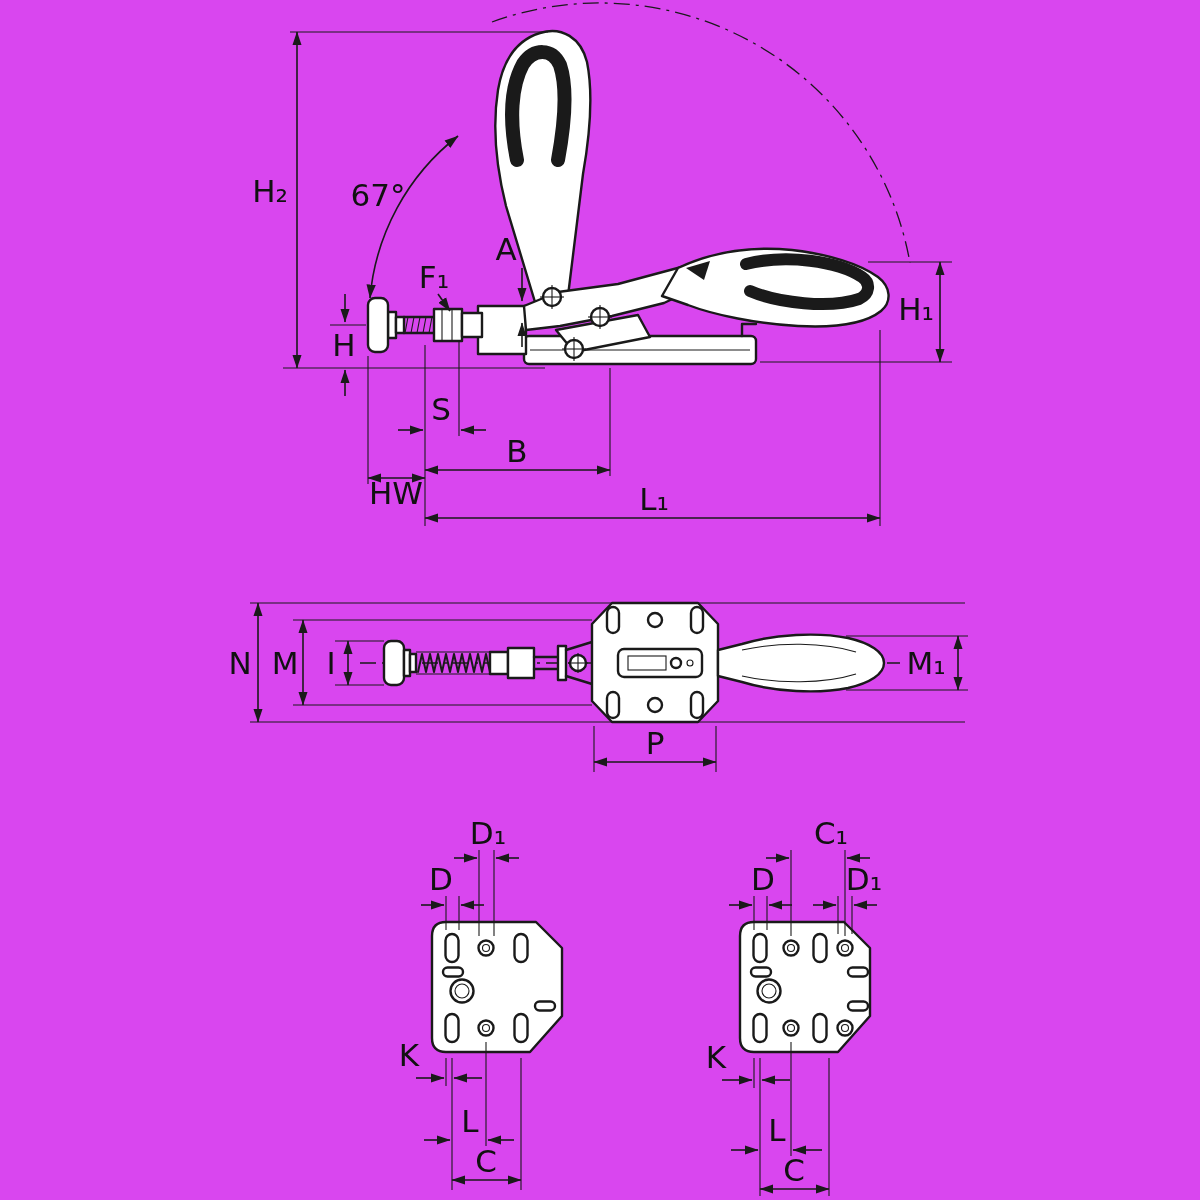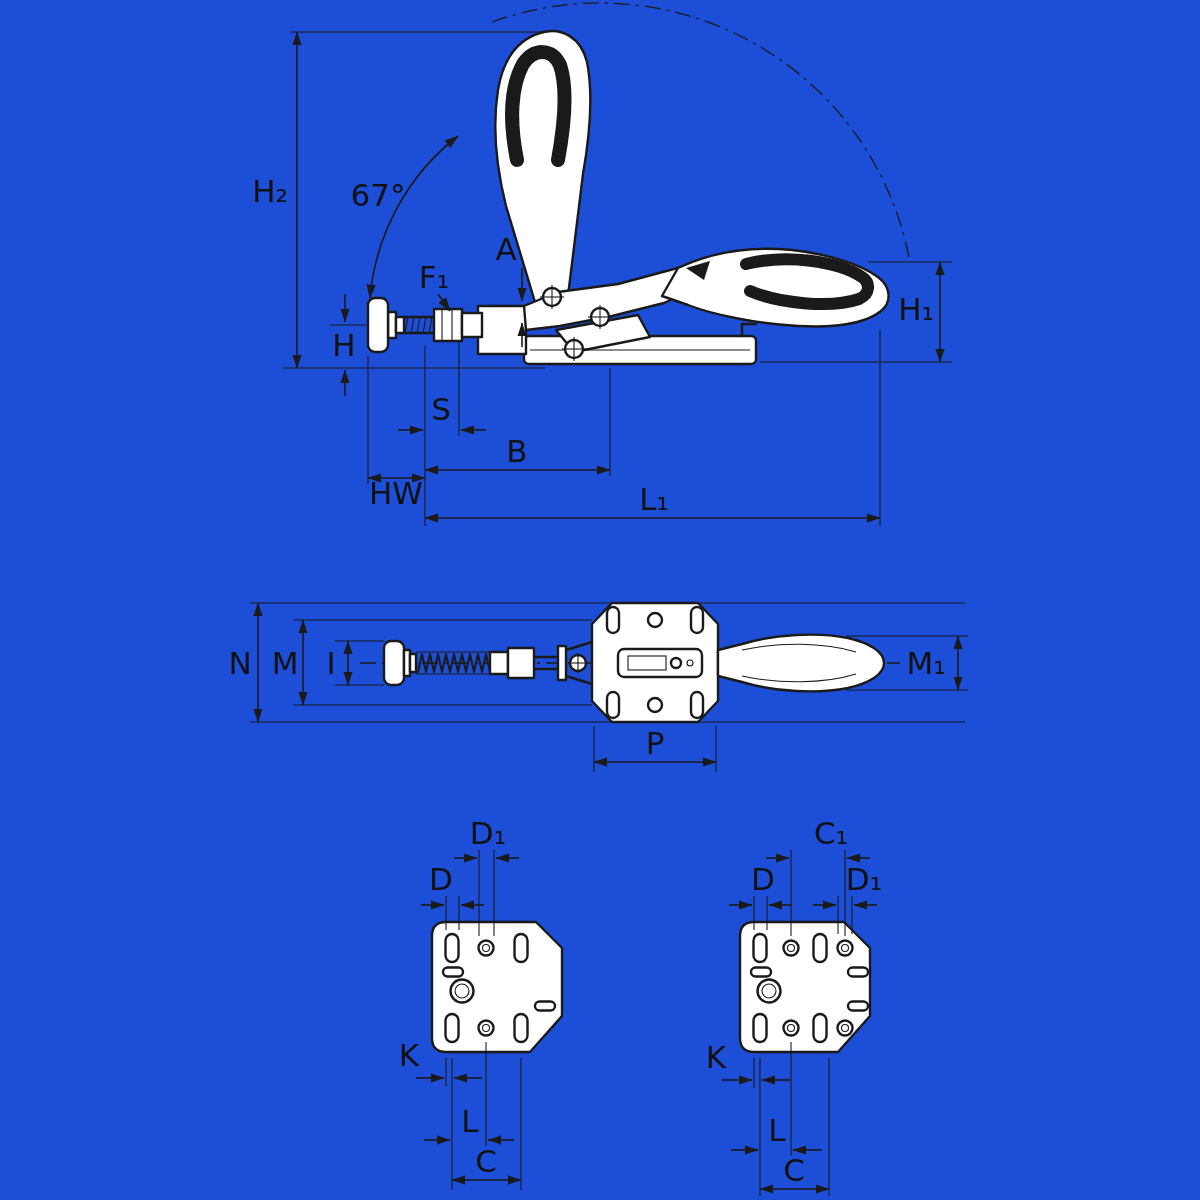--- a/index.html
+++ b/index.html
@@ -1,16 +1,16 @@
 <!DOCTYPE html>
 <html><head>
 <meta charset="utf-8">
 <style>
   html,body{margin:0;padding:0;background:#ffffff;}
-  .canvas{width:1200px;height:1200px;background:#1d4ed8;position:relative;}
+  .canvas{width:1200px;height:1200px;background:#d946ef;position:relative;}
   svg{display:block;}
   .p   {fill:none;stroke:#1a1a1a;stroke-width:2.4;stroke-linejoin:round;stroke-linecap:round;}
   .pf  {fill:#ffffff;stroke:#1a1a1a;stroke-width:2.4;stroke-linejoin:round;}
   .thin{fill:none;stroke:#1a1a1a;stroke-width:1.1;}
   .dim {fill:none;stroke:#1a1a1a;stroke-width:1.6;}
   .cl  {fill:none;stroke:#1a1a1a;stroke-width:1.3;stroke-dasharray:16 6 3 6;}
   .blk {fill:#1a1a1a;stroke:none;}
   .grip{fill:none;stroke:#1a1a1a;stroke-width:14;stroke-linecap:round;}
   .grip2{fill:none;stroke:#1a1a1a;stroke-width:12;stroke-linecap:round;}
   text {font-family:"DejaVu Sans","Liberation Sans",sans-serif;font-size:31px;fill:#111;}

